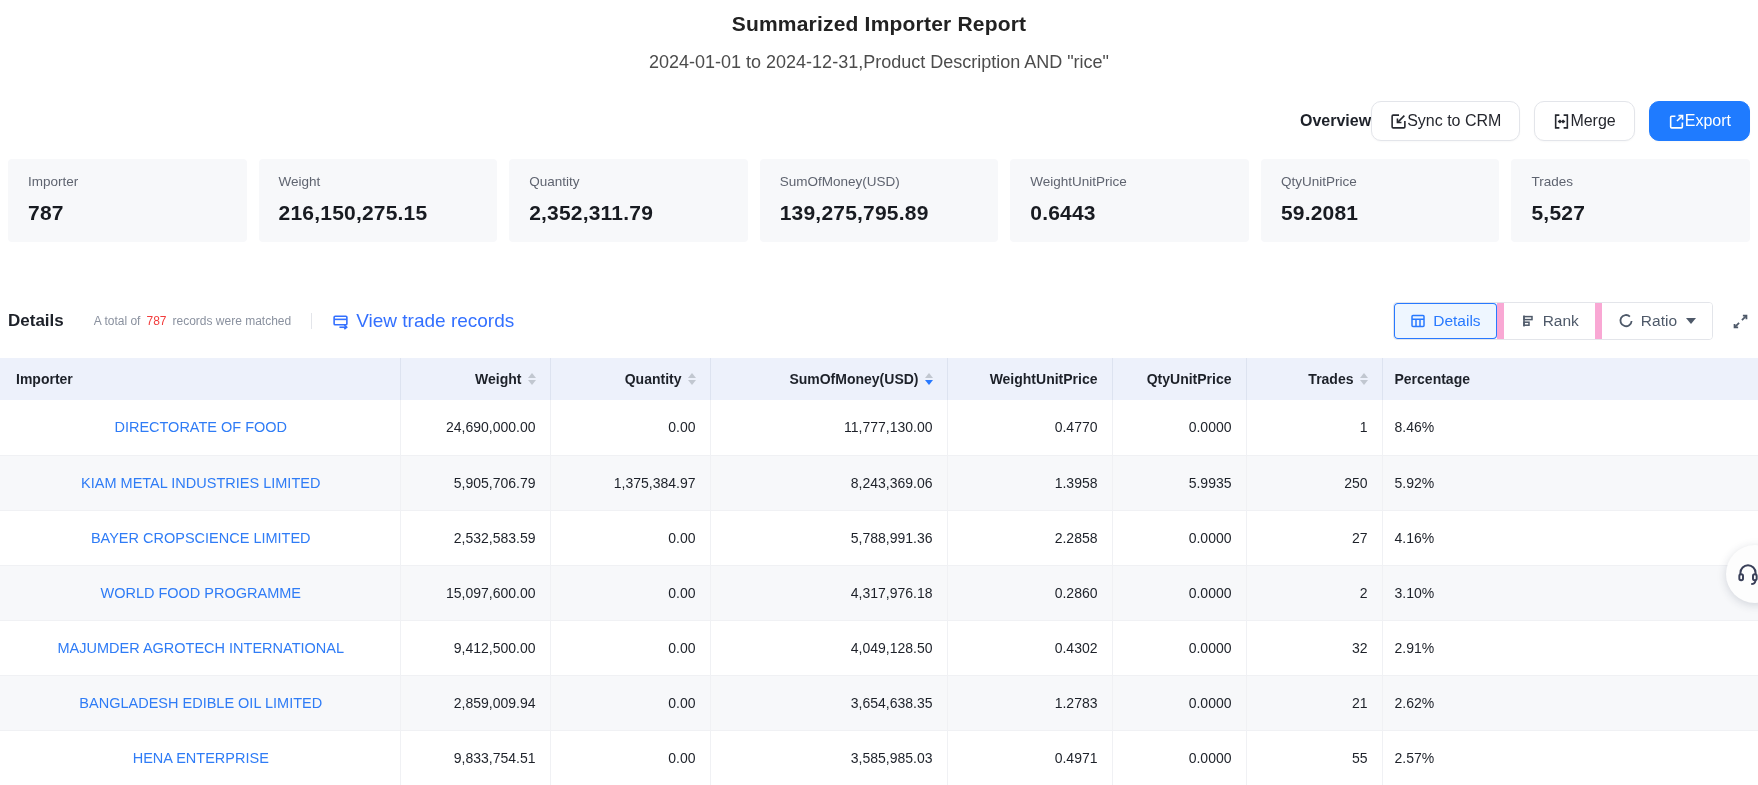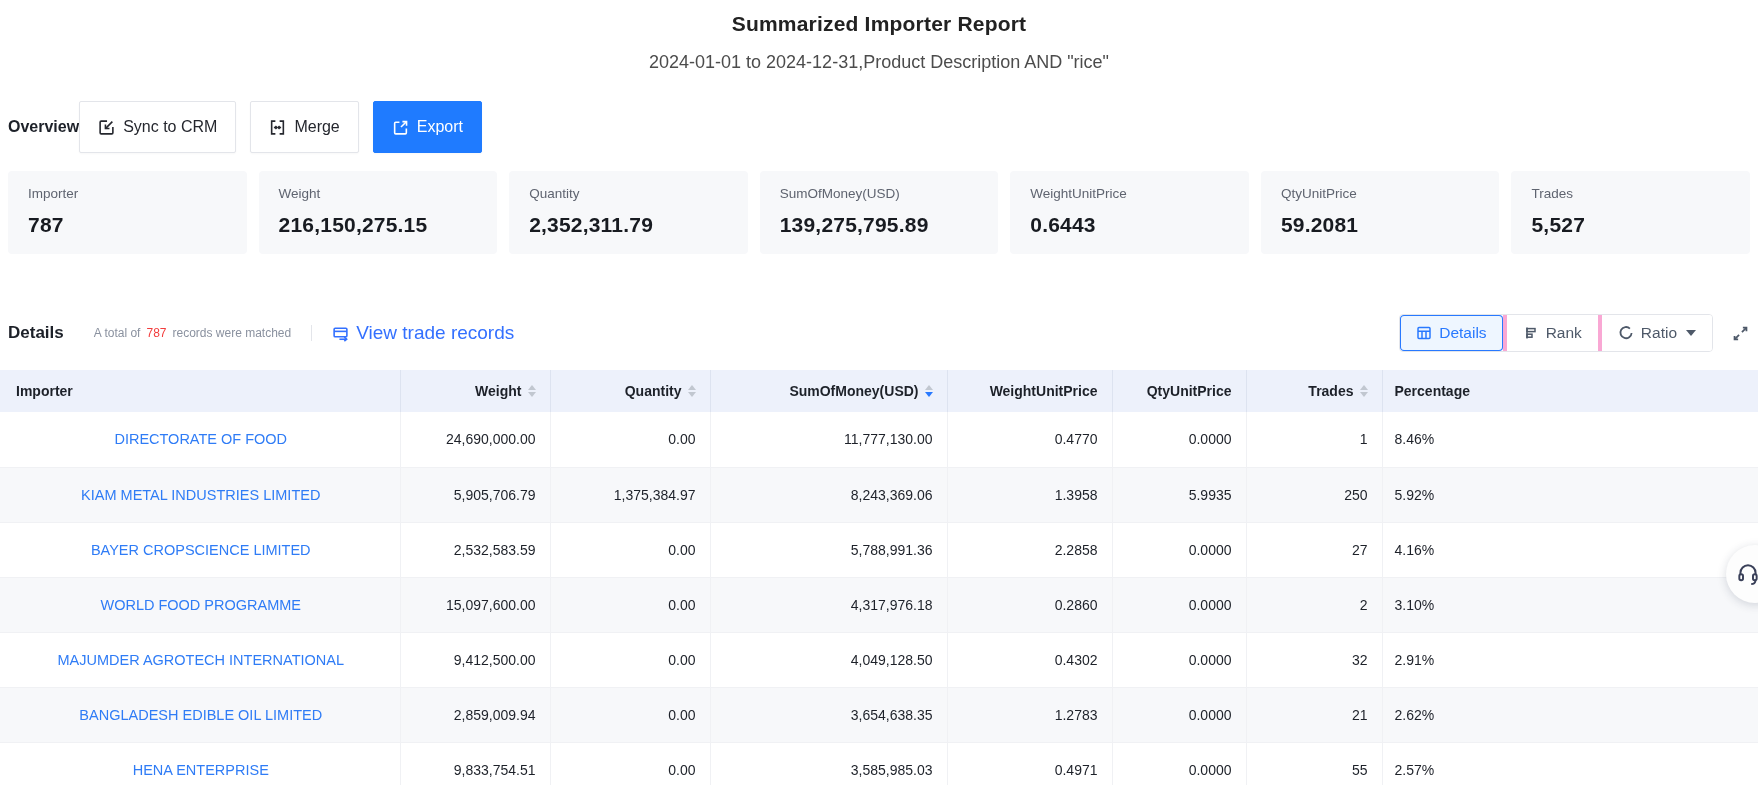--- a/index.html
+++ b/index.html
@@ -3,26 +3,26 @@
 <meta charset="utf-8">
 <style>
   * { margin:0; padding:0; box-sizing:border-box; }
   html,body { width:1758px; height:785px; overflow:hidden; background:#fff;
     font-family:"Liberation Sans", sans-serif; color:#1d2129; }
 
   .page-head { text-align:center; padding-top:12px; }
   .page-title { font-size:21px; font-weight:700; color:#222; letter-spacing:.2px; }
   .page-subtitle { margin-top:16px; font-size:18px; color:#4c4c4c; }
 
-  .overview-bar { display:flex; align-items:center; justify-content:flex-start;
+  .overview-bar { display:flex; align-items:center; justify-content:flex-end;
     padding:0 8px; margin-top:28px; }
   .section-heading { font-size:16px; font-weight:700; color:#1d2129; }
   .btn-row { display:flex; gap:14px; }
-  .btn { display:inline-flex; align-items:center; gap:8px; height:52px; padding:0 18px;
-    background:#fff; border:1px solid #e3e5ea; border-radius:2px; font-size:16px;
+  .btn { display:inline-flex; align-items:center; height:40px; padding:0 18px;
+    background:#fff; border:1px solid #e3e5ea; border-radius:10px; font-size:16px;
     color:#25272e; cursor:pointer; box-shadow:0 1px 2px rgba(0,0,0,.03); }
   .btn svg { flex:0 0 auto; }
   .btn-primary { background:#1f7bff; border-color:#1f7bff; color:#fff; }
 
   .stats-row { display:flex; gap:12px; padding:0 8px; margin-top:18px; }
   .stat-card { flex:1 1 0; background:#f7f8fa; border-radius:4px; padding:15px 20px 17px; }
   .stat-label { font-size:13.5px; color:#5f6470; }
   .stat-value { margin-top:12px; font-size:21px; font-weight:700; color:#181b21; letter-spacing:.2px; }
 
   .details-bar { display:flex; justify-content:space-between;
@@ -31,21 +31,21 @@
   .details-heading { font-size:17px; font-weight:700; margin-right:14px; }
   .match-text { font-size:12px; color:#8a919f;margin-left:16px; }
   .match-count { color:#f23d3d; margin:0 6px; }
   .v-divider { width:1px; height:16px; background:#e3e5ea; margin:0 20px; }
   .link { display:inline-flex; align-items:center; gap:7px; color:#3370ff; font-size:19px;
     cursor:pointer; text-decoration:none; }
 
   .details-right { display:flex; align-items:center; gap:18px; }
   .seg-group { display:flex; border:1px solid #e3e5ea; border-radius:4px; overflow:hidden; }
   .seg { display:inline-flex; align-items:center; gap:7px; height:36px; padding:0 16px;
-    font-size:15.5px; color:#4e5969; background:#fff; cursor:pointer; border-left:4px solid #f9a8d4; }
+    font-size:15.5px; color:#4e5969; background:#fff; cursor:pointer; border-left:7px solid #f9a8d4; }
   .seg:first-child { border-left:none; }
   .seg.active { background:#eef6ff; color:#2879ff; box-shadow:inset 0 0 0 1px #2879ff; border-radius:4px; }
   .seg .caret-down { width:0; height:0; border-left:5px solid transparent; border-right:5px solid transparent;
     border-top:6px solid #4e5969; margin-left:2px; }
   .expand-btn { cursor:pointer; display:flex; align-items:center; }
 
   table { width:1758px; table-layout:fixed; border-collapse:collapse; margin-top:18px; }
   thead th { background:#edf1fb; height:42px; font-size:14px; font-weight:700; color:#1d2129;
     border-right:1px solid #dde3f0; text-align:right; padding:0 14px; white-space:nowrap; }
   thead th:first-child { text-align:left; padding-left:16px; }

